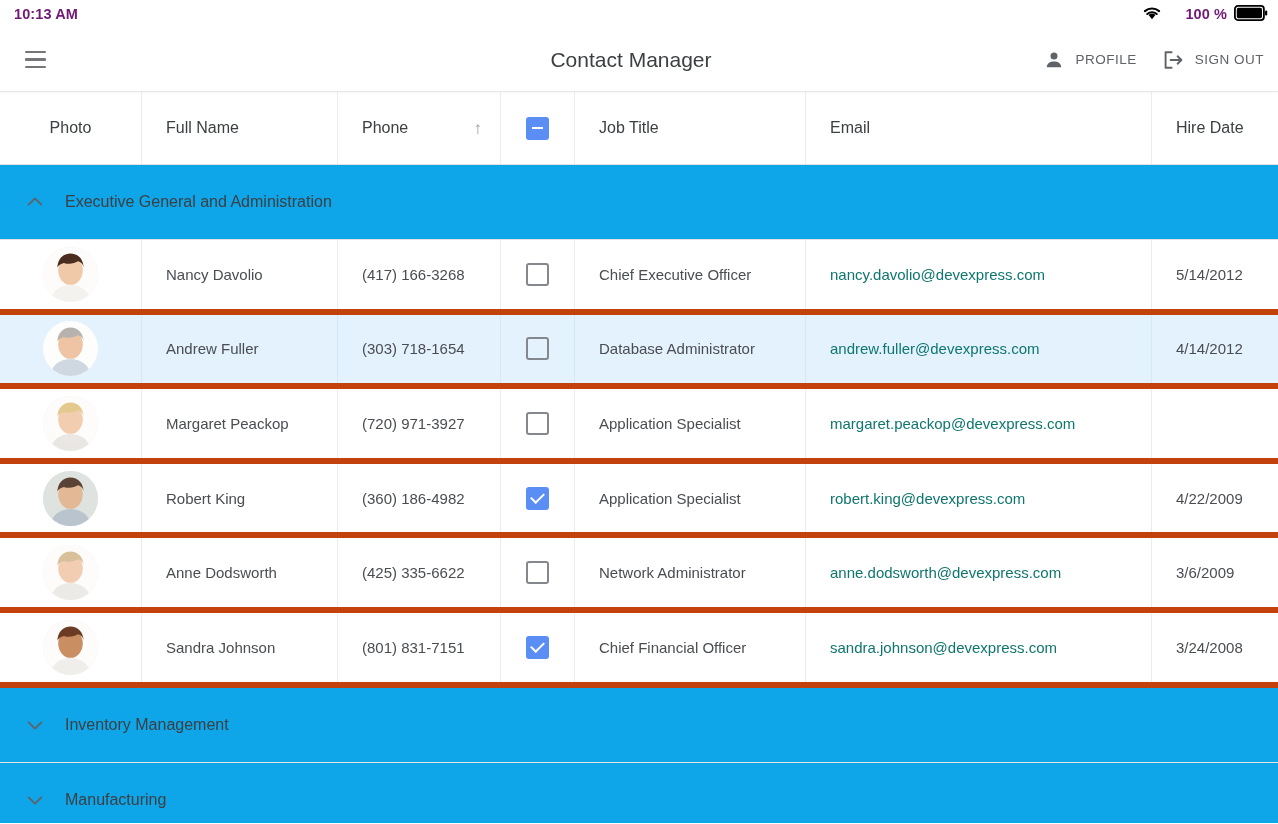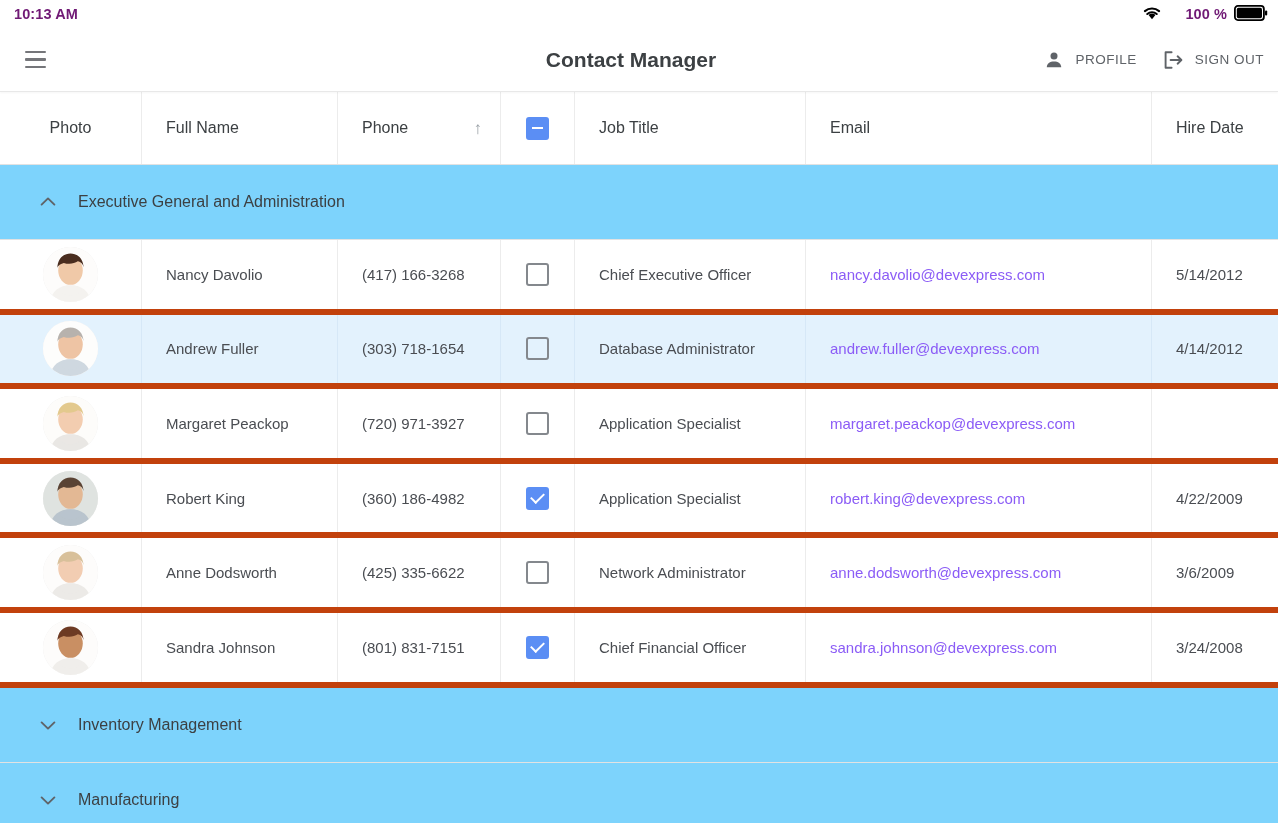--- a/index.html
+++ b/index.html
@@ -59,21 +59,21 @@
     width: 21px; height: 2.6px;
     background: #75767a;
     border-radius: 1px;
   }
   .appbar-title {
     position: absolute;
     left: 0; right: 16px;
     text-align: center;
     font-size: 21px;
     color: #3c4043;
-    font-weight: 700;
+    font-weight: 400;
     pointer-events: none;
   }
   .appbar-actions {
     margin-left: auto;
     display: flex;
     align-items: center;
     gap: 26px;
     position: relative;
     z-index: 2;
   }
@@ -165,25 +165,25 @@
   }
   .cb.indeterminate::after {
     content: "";
     width: 11px; height: 2.4px;
     background: #fff;
   }
 
   
   .group-row {
     height: 75px;
-    background: #7dd3fc;
+    background: #0ea5e9;
     border-bottom: 1px solid #e2e2e2;
     display: flex;
     align-items: center;
-    padding-left: 33px;
+    padding-left: 20px;
     cursor: pointer;
     width: 100%;
   }
   .group-chevron {
     width: 30px; height: 30px;
     display: flex; align-items: center; justify-content: center;
     flex: none;
     color: #5f6368;
   }
   .group-chevron svg { display: block; }
@@ -206,21 +206,21 @@
     width: 55px; height: 55px;
     border-radius: 50%;
     overflow: hidden;
     position: relative;
     background: #fbfbfb;
     box-shadow: 0 0 0 1px #ededed inset;
     flex: none;
   }
   .avatar svg { display: block; width: 100%; height: 100%; }
 
-  .col-email { color: #8b5cf6; }
+  .col-email { color: #0f766e; }
 
   
   .grid-viewport { height: 731px; overflow: hidden; }
 </style>
 </head>
 <body>
 
 <div class="statusbar">
   <span>10:13 AM</span>
   <span class="right">

